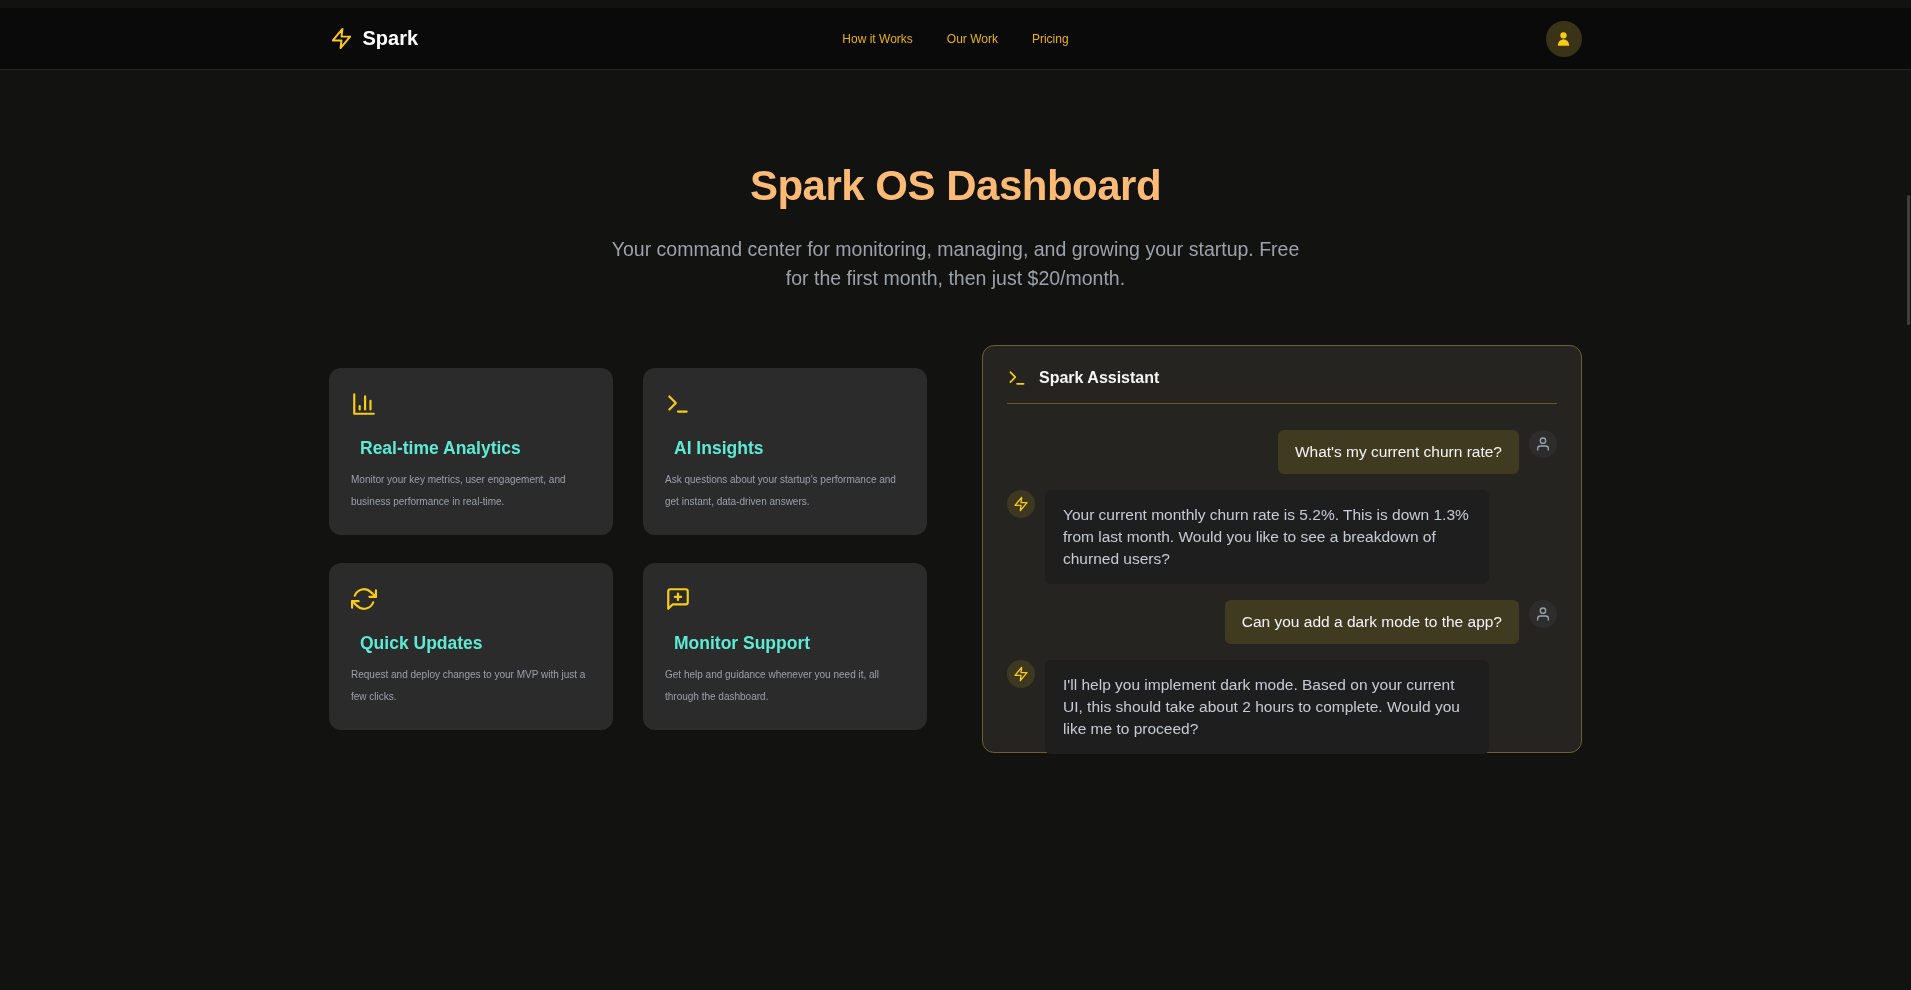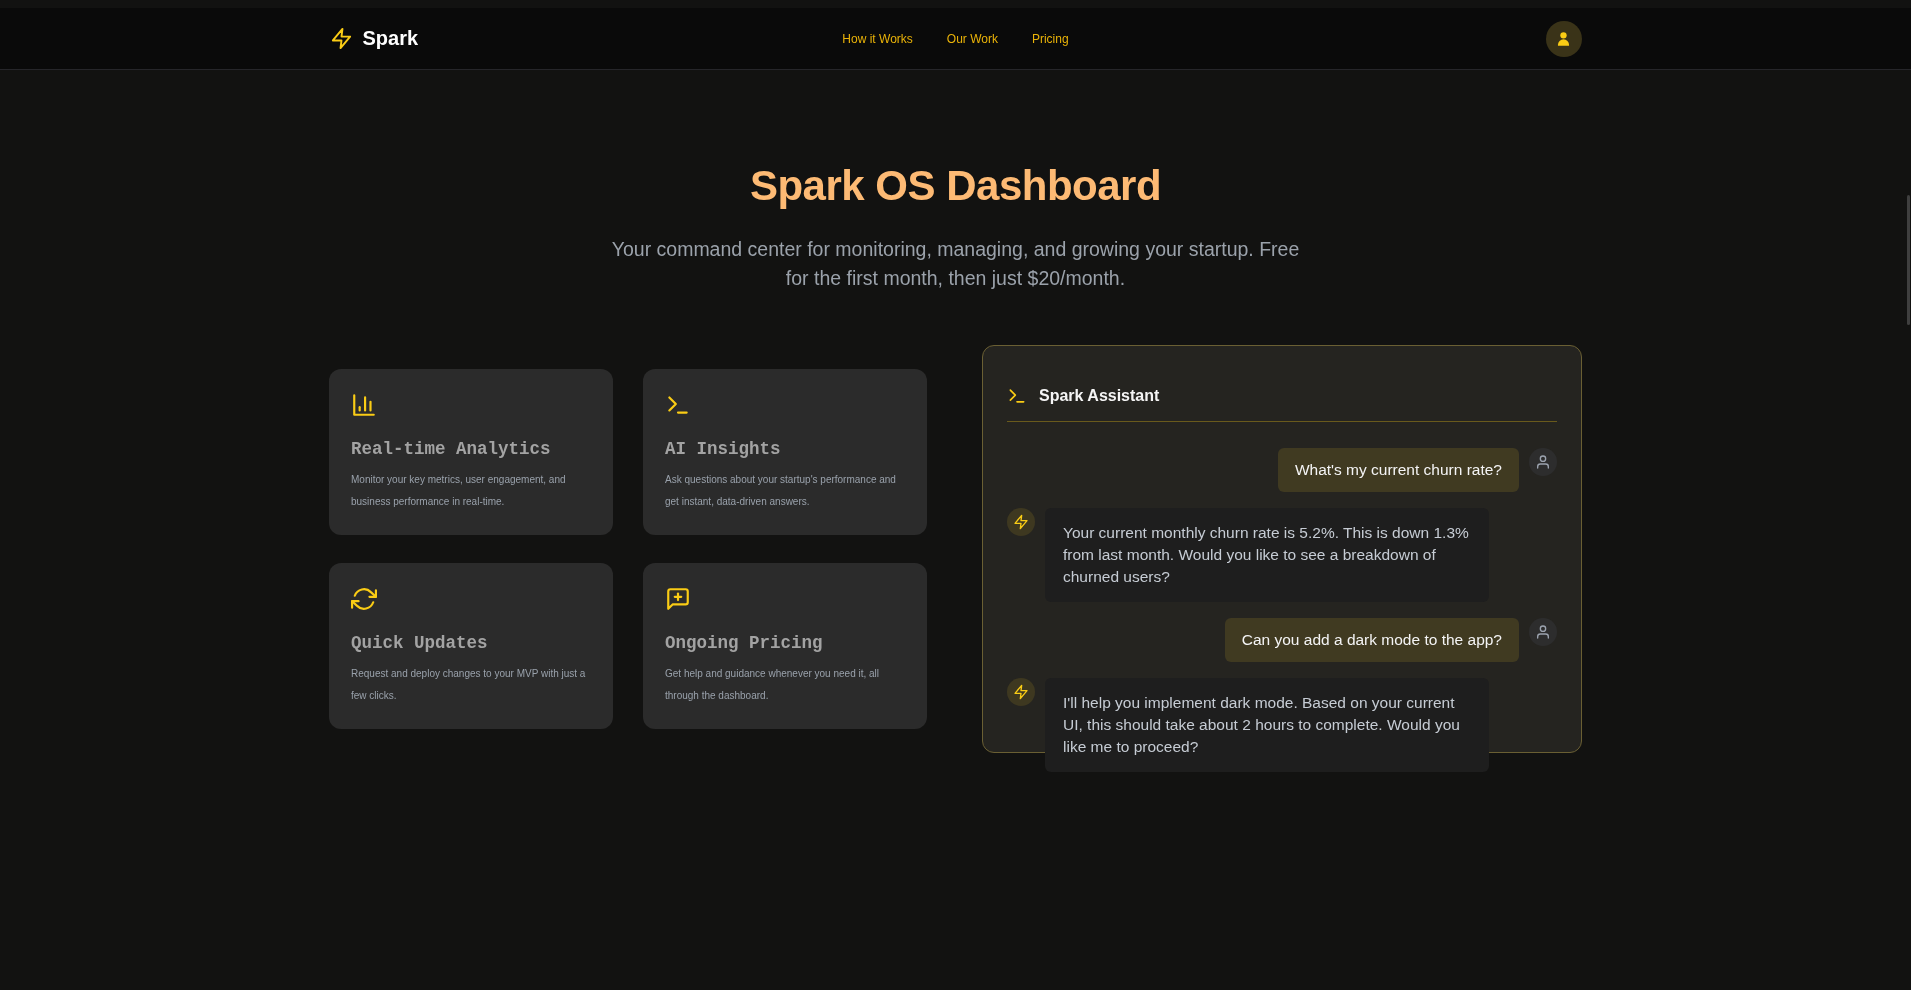--- a/index.html
+++ b/index.html
@@ -62,30 +62,30 @@
   }
 
   
   .features-grid {
     display: grid; grid-template-columns: 284px 284px;
     column-gap: 30px; row-gap: 28px;
   }
   .card { background: #2b2b2b; border-radius: 12px; padding: 23px 22px; }
   .card-icon { color: var(--accent); display: inline-flex; }
   .card-icon svg { width: 26px; height: 26px; }
-  .card h3 { margin: 17px 0 0; font-size: 17.5px; font-weight: 700; color: #a3a3a3; font-family: Liberation Mono, monospace; }
+  .card h3 { margin: 17px 9px 0; font-size: 17.5px; font-weight: 700; color: #5eead4; }
   .card p { margin: 10px 0 0; font-size: 10px; line-height: 21.5px; color: #99a1ab; }
 
   
   .chat-panel {
     width: 600px; height: 408px;
     background: #252420;
     border: 1px solid #6a5f33;
     border-radius: 12px;
-    padding: 40px 24px;
+    padding: 22px 24px;
   }
   .chat-header { display: flex; align-items: center; gap: 12px; }
   .chat-header-icon { color: var(--accent); display: flex; }
   .chat-header-icon svg { width: 20px; height: 20px; }
   .chat-title { color: #f5f5f5; font-size: 16px; font-weight: 700; }
   .chat-divider { border-bottom: 1px solid rgba(250, 204, 21, 0.32); margin-top: 15px; }
   .chat-messages { margin-top: 26px; display: flex; flex-direction: column; gap: 16px; }
   .msg { display: flex; gap: 10px; align-items: flex-start; }
   .msg.user { justify-content: flex-end; }
   .msg-avatar {
@@ -183,21 +183,21 @@
     </div>
 
     <div class="card">
       <span class="card-icon">
         <svg viewBox="0 0 24 24" fill="none" stroke="currentColor" stroke-width="2" stroke-linecap="round" stroke-linejoin="round">
             <path d="M21 15a2 2 0 0 1-2 2H7l-4 4V5a2 2 0 0 1 2-2h14a2 2 0 0 1 2 2z"></path>
             <line x1="12" y1="7" x2="12" y2="13"></line>
             <line x1="9" y1="10" x2="15" y2="10"></line>
           </svg>
       </span>
-      <h3>Ongoing Pricing</h3>
+      <h3>Monitor Support</h3>
       <p>Get help and guidance whenever you need it, all through the dashboard.</p>
     </div>
 
   </div>
 
   <aside class="chat-panel">
     <div class="chat-header">
       <span class="chat-header-icon">
         <svg viewBox="0 0 24 24" fill="none" stroke="currentColor" stroke-width="2" stroke-linecap="round" stroke-linejoin="round">
             <polyline points="4 17 10 11 4 5"></polyline>

